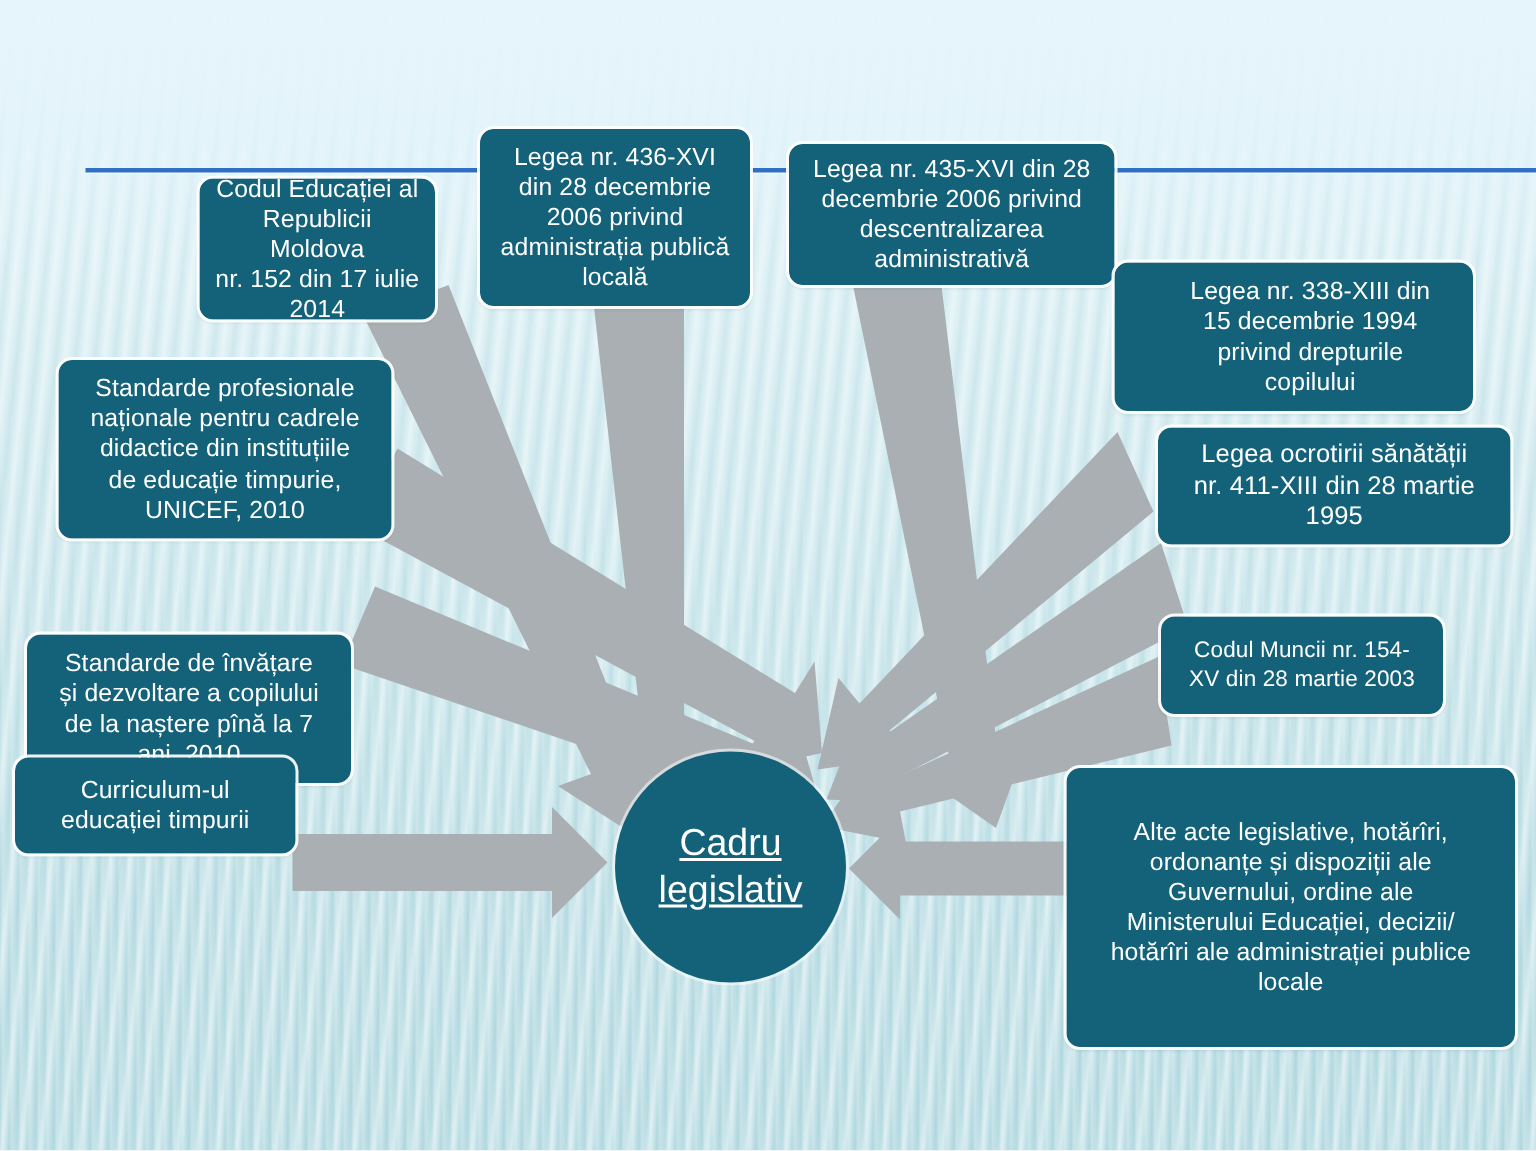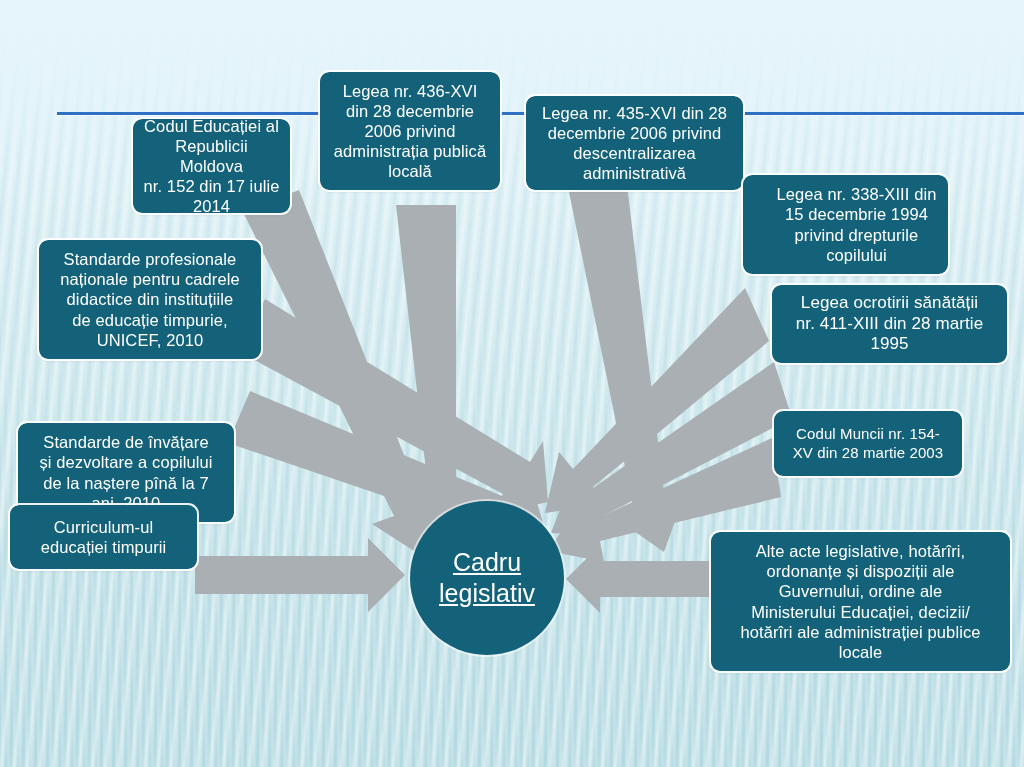--- a/index.html
+++ b/index.html
@@ -139,44 +139,44 @@
       <polygon points="
         195,556 368,556 368,538 405,575 368,612 368,594 195,594"></polygon>
     </g>
   </svg>
 
   <div class="node" style="left:133px; top:119px; width:157px; height:94px; font-size:16.5px;">Codul Educației al
 Republicii Moldova
 nr. 152 din 17 iulie
 2014</div>
 
-  <div class="node" style="left:320px; top:72px; width:180px; height:118px; font-size:16.5px;">Legea nr. 436-XVI
+  <div class="node" style="left:320px; top:86px; width:180px; height:118px; font-size:16.5px;">Legea nr. 436-XVI
 din 28 decembrie
 2006 privind
 administrația publică
 locală</div>
 
   <div class="node" style="left:506px; top:96px; width:217px; height:94px; font-size:16.5px;margin-left:20px;">Legea nr. 435-XVI din 28
 decembrie 2006 privind
 descentralizarea
 administrativă</div>
 
-  <div class="node" style="left:743px; top:175px; width:205px; height:99px; font-size:16.5px;padding-left:31px;">Legea nr. 338-XIII din
+  <div class="node" style="left:743px; top:175px; width:239px; height:99px; font-size:16.5px;padding-left:31px;">Legea nr. 338-XIII din
 15 decembrie 1994
 privind drepturile
 copilului</div>
 
   <div class="node" style="left:772px; top:285px; width:235px; height:78px; font-size:17px;">Legea ocrotirii sănătății
 nr. 411-XIII din 28 martie
 1995</div>
 
   <div class="node" style="left:774px; top:411px; width:188px; height:65px; font-size:15px;">Codul Muncii nr. 154-
 XV din 28 martie 2003</div>
 
-  <div class="node" style="left:711px; top:532px; width:299px; height:139px; font-size:16.5px;">Alte acte legislative, hotărîri,
+  <div class="node" style="left:711px; top:512px; width:299px; height:186px; font-size:16.5px;">Alte acte legislative, hotărîri,
 ordonanțe și dispoziții ale
 Guvernului, ordine ale
 Ministerului Educației, decizii/
 hotărîri ale administrației publice
 locale</div>
 
   <div class="node" style="left:39px; top:240px; width:222px; height:119px; font-size:16.5px;">Standarde profesionale
 naționale pentru cadrele
 didactice din instituțiile
 de educație timpurie,

